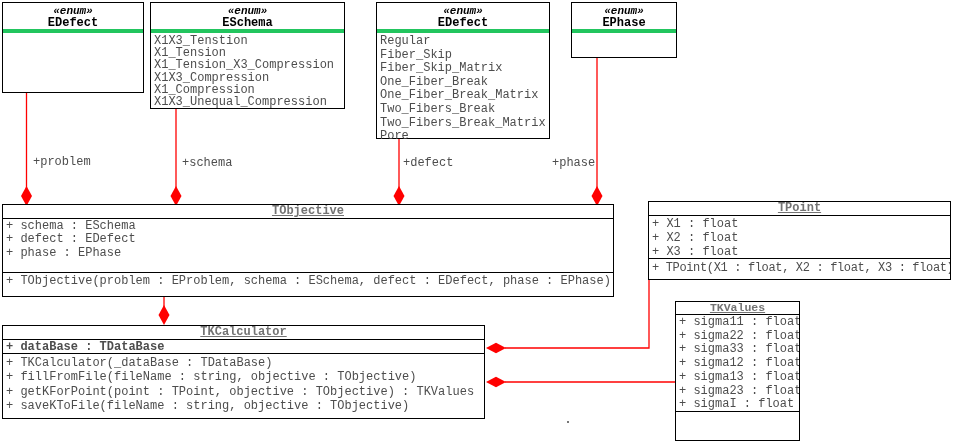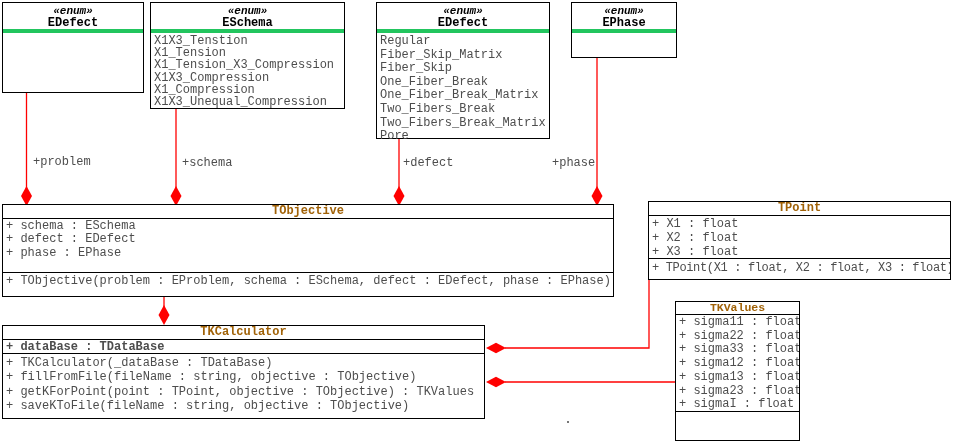--- a/index.html
+++ b/index.html
@@ -4,21 +4,21 @@
 <style>
   html,body{margin:0;padding:0;background:#fff;}
   #canvas{position:relative;width:956px;height:444px;background:#ffffff;overflow:hidden;}
 
   .box{position:absolute;background:#fff;border:1px solid #000;box-sizing:border-box;
        font-family:"Liberation Mono","DejaVu Sans Mono",monospace;}
   .ehdr{height:26px;border-bottom:4px solid #22c55e;text-align:center;}
   .stereo{font:italic bold 11px/12px "Liberation Mono","DejaVu Sans Mono",monospace;color:#000;padding-top:2px;}
   .cname{font:bold 12px/13px "Liberation Mono","DejaVu Sans Mono",monospace;color:#000;}
   .chdr{height:13px;border-bottom:1px solid #000;text-align:center;
-        font:bold 12px/13px "Liberation Mono","DejaVu Sans Mono",monospace;color:#a16207;}
+        font:bold 12px/13px "Liberation Mono","DejaVu Sans Mono",monospace;color:#737373;text-decoration:underline;}
   .chdr.sm{height:12px;font-size:11.5px;line-height:12px;}
   .body{padding:2px 3px 0;}
   .attrs{padding:1px 3px 0;overflow:hidden;box-sizing:border-box;}
   .methods{border-top:1px solid #000;padding:2px 3px 0;overflow:hidden;}
   .row{font:12px/12.2px "Liberation Mono","DejaVu Sans Mono",monospace;color:#4d4d4d;white-space:pre;}
   .edefect .row{line-height:13.6px;}
   .tobjective .row{line-height:13.3px;}
   .tpoint .row{line-height:14px;}
   .tkcalculator .attrs .row{line-height:12px;font-weight:bold;}
   .tkcalculator .methods .row{line-height:14.3px;}
@@ -92,22 +92,22 @@
     </div>
   </div>
 
   <div class="box edefect" style="left:376px;top:2px;width:174px;height:137px">
     <div class="ehdr">
       <div class="stereo">«enum»</div>
       <div class="cname">EDefect</div>
     </div>
     <div class="body">
       <div class="row">Regular</div>
+      <div class="row">Fiber_Skip</div>
       <div class="row">Fiber_Skip_Matrix</div>
-      <div class="row">Fiber_Skip</div>
       <div class="row">One_Fiber_Break</div>
       <div class="row">One_Fiber_Break_Matrix</div>
       <div class="row">Two_Fibers_Break</div>
       <div class="row">Two_Fibers_Break_Matrix</div>
       <div class="row">Pore</div>
     </div>
   </div>
 
   <div class="box" style="left:571px;top:2px;width:106px;height:56px">
     <div class="ehdr">

